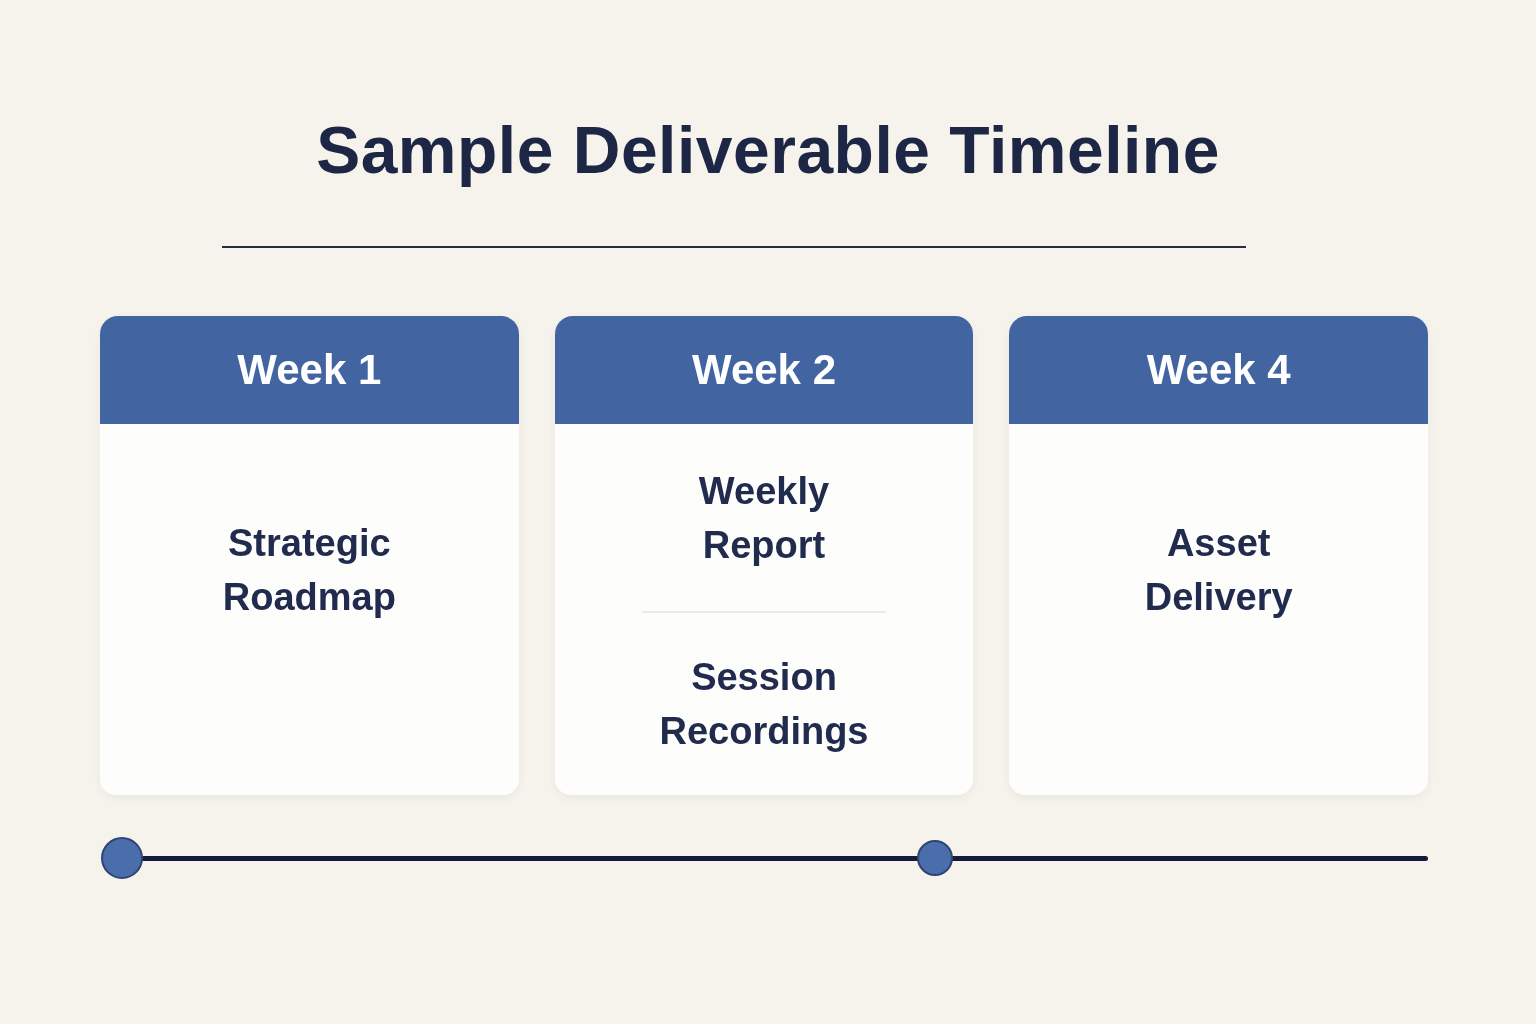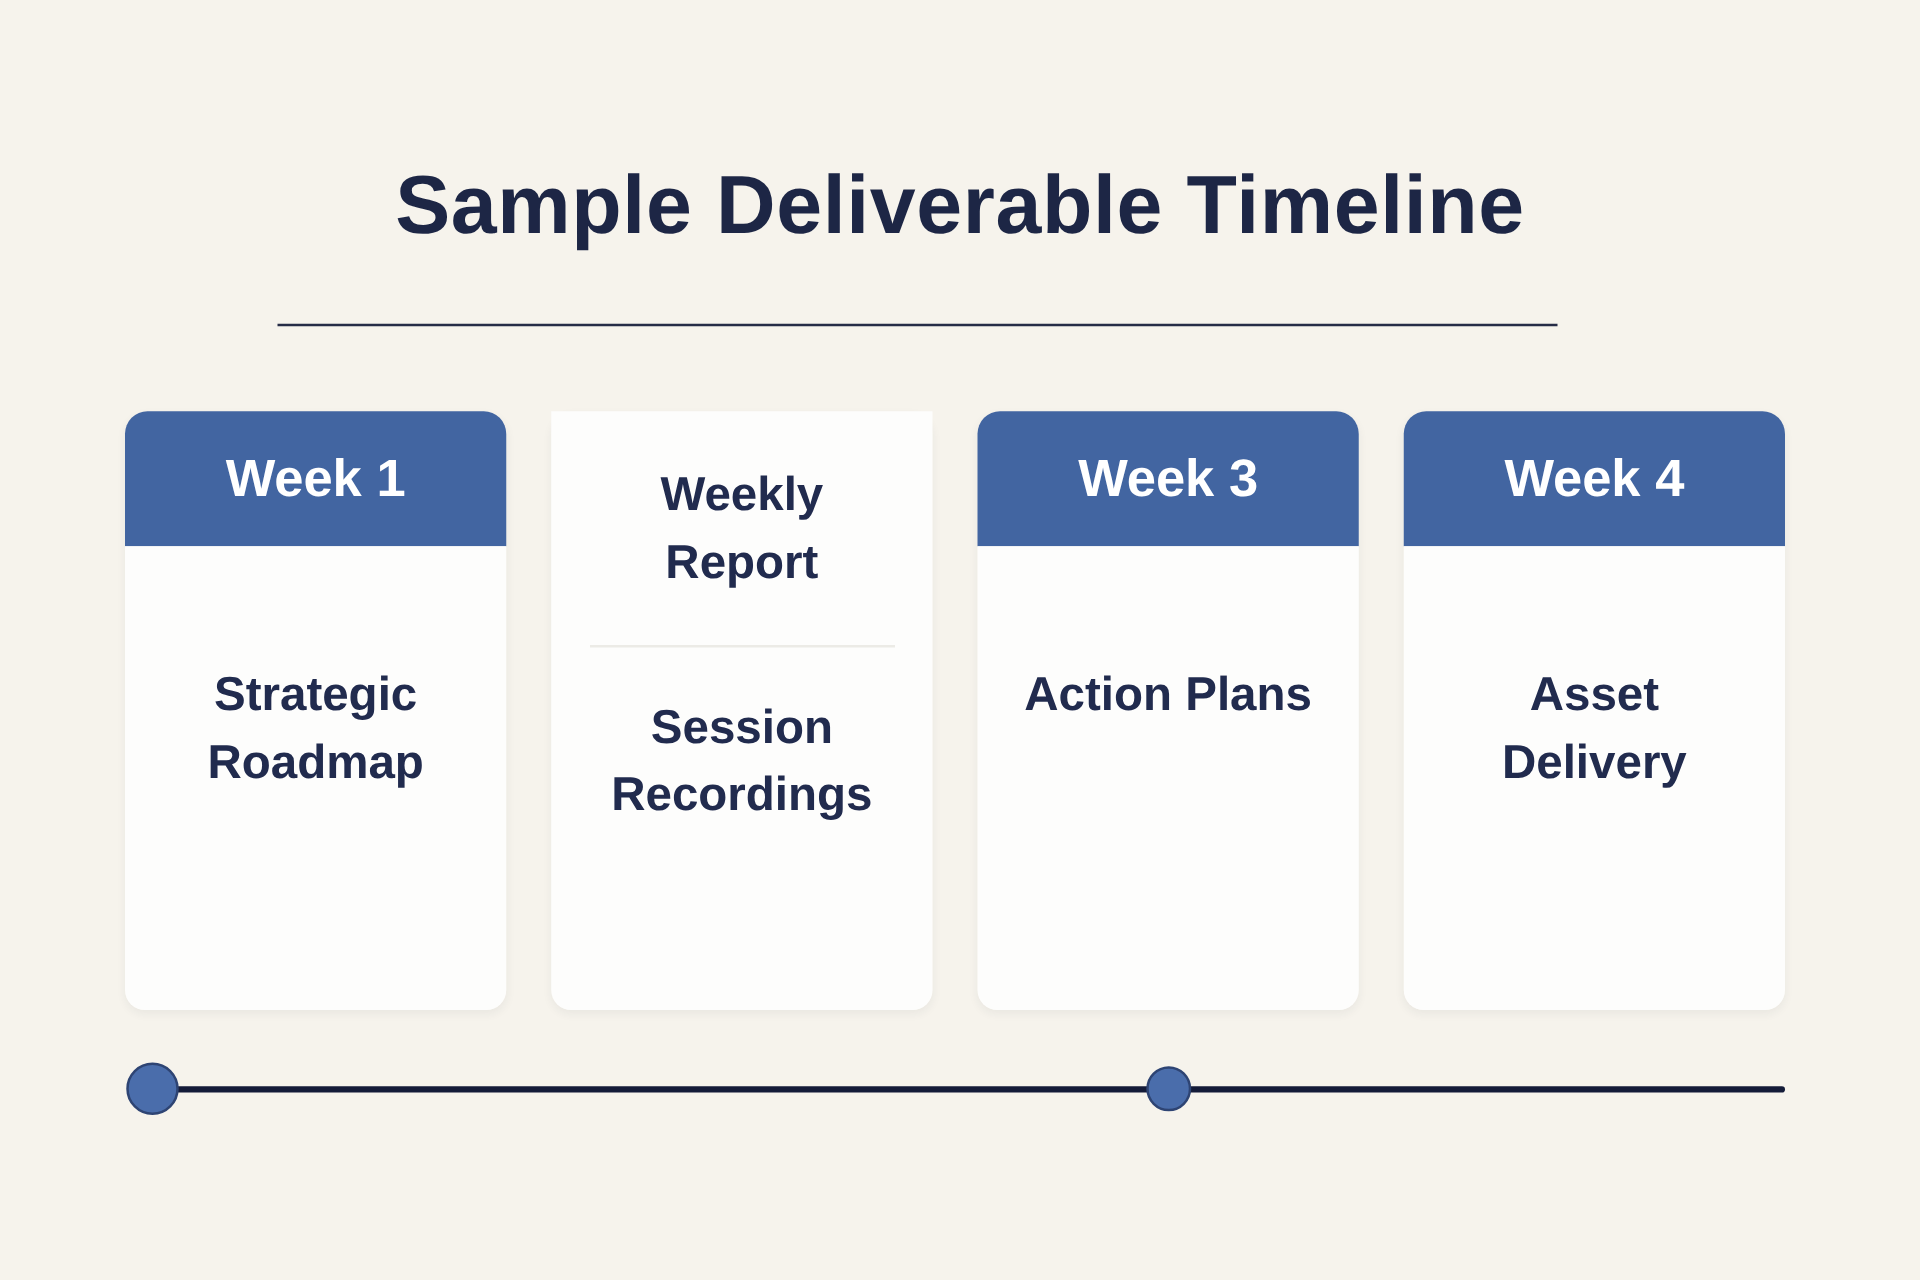--- a/index.html
+++ b/index.html
@@ -8,21 +8,20 @@
     width: 1536px;
     height: 1024px;
     background: #f6f3ec;
     font-family: "Liberation Sans", sans-serif;
     overflow: hidden;
   }
   .stage {
     position: relative;
     width: 1536px;
     height: 740px;
-    margin-top: 13px;
   }
   .page-title {
     position: absolute;
     top: 112px;
     left: 0;
     width: 1536px;
     margin: 0;
     text-align: center;
     font-size: 66px;
     font-weight: 700;
@@ -130,33 +129,28 @@
   <div class="cards">
 
     <section class="card single">
       <div class="card-header">Week 1</div>
       <div class="card-body">
         <div class="deliverable">Strategic Roadmap</div>
       </div>
     </section>
 
     <section class="card">
+      <div class="card-header">Week 2</div>
       <div class="card-body">
         <div class="deliverable">Weekly Report</div>
         <div class="item-divider"></div>
         <div class="deliverable">Session Recordings</div>
       </div>
     </section>
 
-    <section class="card single">
-      <div class="card-header">Week 3</div>
-      <div class="card-body">
-        <div class="deliverable">Action Plans</div>
-      </div>
-    </section>
 
     <section class="card single">
       <div class="card-header">Week 4</div>
       <div class="card-body">
         <div class="deliverable">Asset Delivery</div>
       </div>
     </section>
 
   </div>
 

